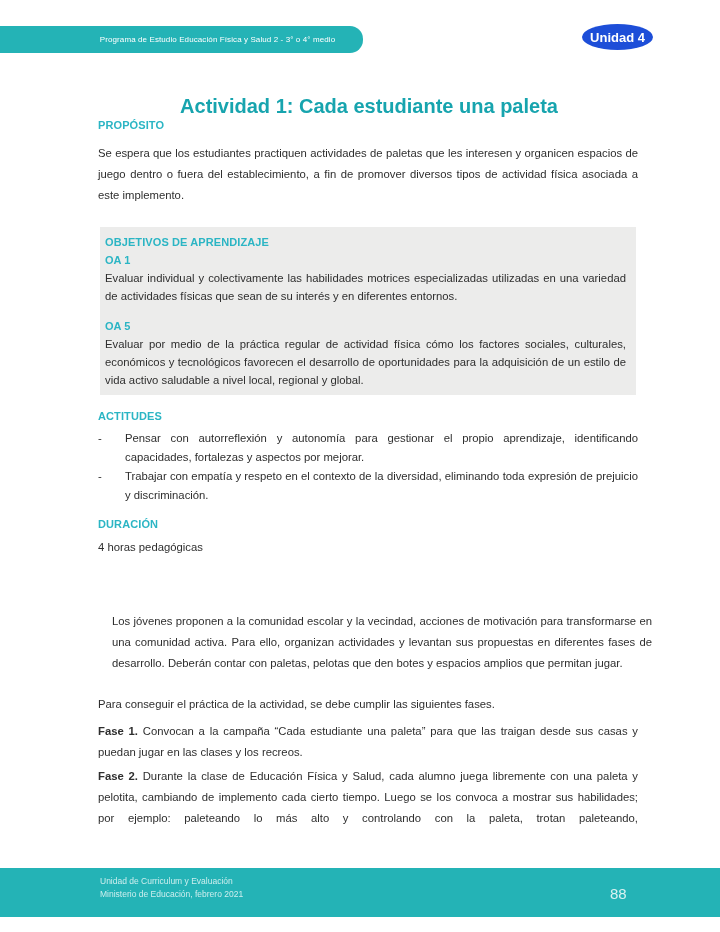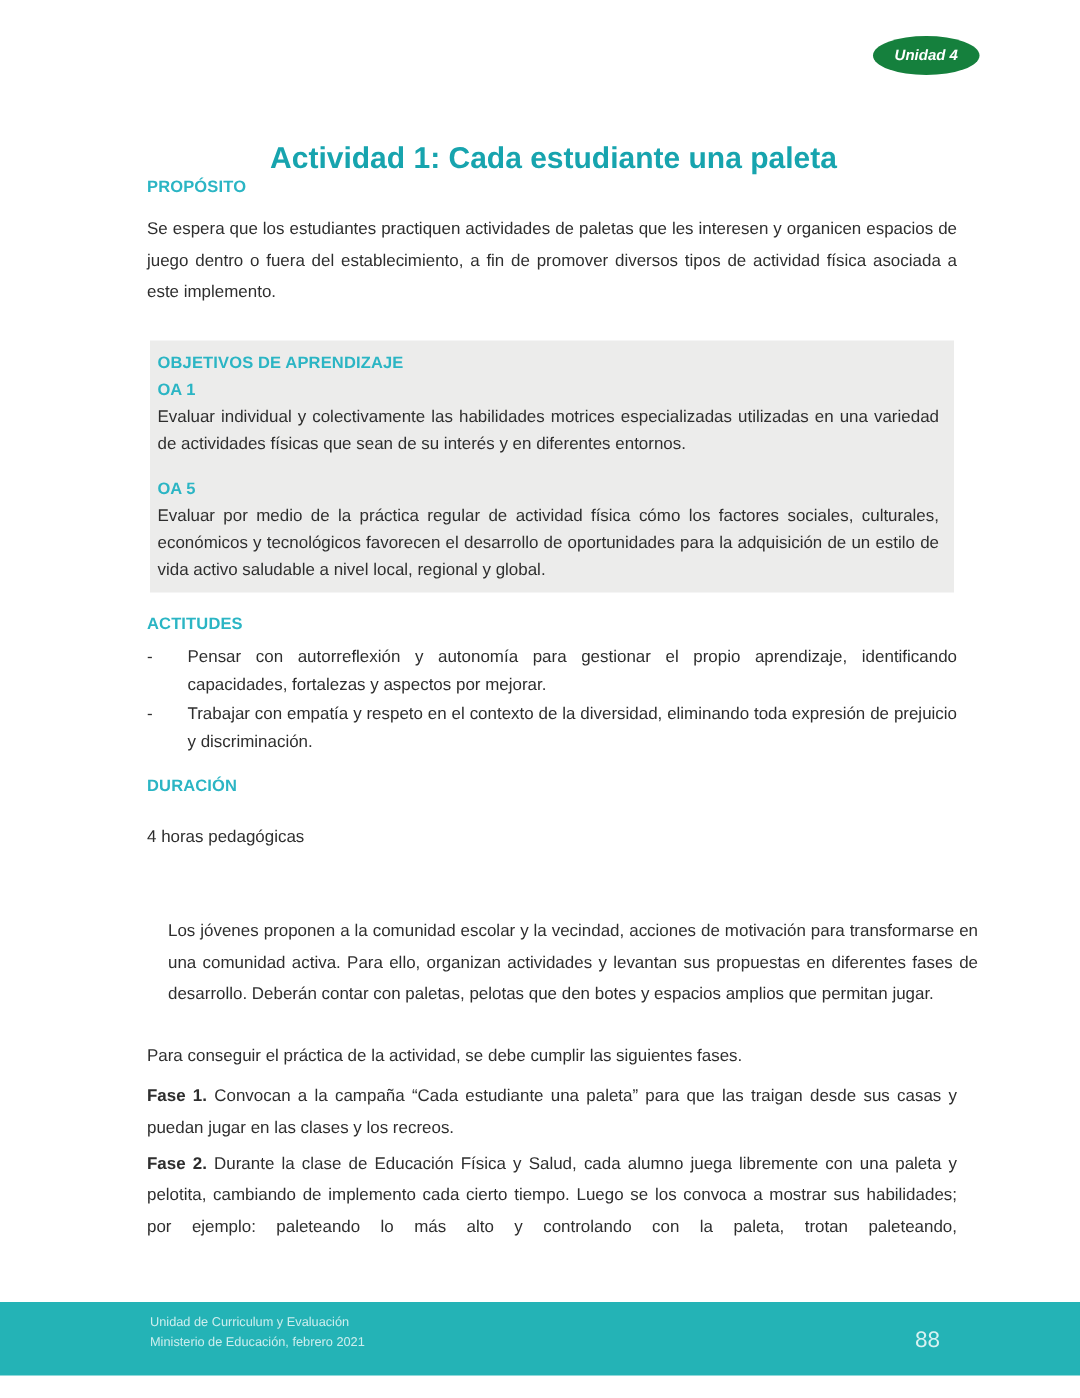--- a/index.html
+++ b/index.html
@@ -7,23 +7,23 @@
     position:relative;width:720px;height:932px;background:#ffffff;overflow:hidden;
     font-family:"Liberation Sans",sans-serif;color:#2e2e2e;
   }
   
   .program-pill{
     position:absolute;left:0;top:26px;width:363px;height:27px;background:#24b3b6;
     border-radius:0 13px 13px 0;display:flex;align-items:center;justify-content:center;
     padding-left:72px;box-sizing:border-box;color:#ffffff;font-size:8px;letter-spacing:.1px;
   }
   .unit-oval{
-    position:absolute;left:582px;top:24px;width:71px;height:26px;background:#15803d;
+    position:absolute;left:582px;top:24px;width:71px;height:26px;background:#1d4ed8;
     border-radius:50%;display:flex;align-items:center;justify-content:center;
-    color:#ffffff;font-size:10px;font-weight:bold;font-style:italic;
+    color:#ffffff;font-size:13px;font-weight:bold;
   }
   .doc-title{
     position:absolute;left:18px;right:0;top:83px;margin:12px;text-align:center;
     font-size:20px;font-weight:bold;color:#17a4ae;
   }
   
   .abs{position:absolute;left:98px;width:540px;}
   .sec-h{font-size:11px;font-weight:bold;color:#2bb5c4;letter-spacing:.1px;}
   .body-text{font-size:11.3px;line-height:21px;text-align:justify;color:#2e2e2e;}
   .single{text-align:left;}
@@ -52,20 +52,21 @@
   }
   .page-num{
     position:absolute;left:610px;top:17px;color:#d9f2f2;font-size:15px;
   }
 </style>
 </head>
 <body>
 
 <div class="page">
 
+  <div class="program-pill">Programa de Estudio Educación Física y Salud 2 - 3° o 4° medio</div>
   <div class="unit-oval">Unidad 4</div>
 
   <h1 class="doc-title">Actividad 1: Cada estudiante una paleta</h1>
 
   <div class="abs sec-h" style="top:119px;">PROPÓSITO</div>
   <div class="abs body-text" style="top:143px;">Se espera que los estudiantes practiquen actividades de paletas que les interesen y organicen espacios de juego dentro o fuera del establecimiento, a fin de promover diversos tipos de actividad física asociada a este implemento.</div>
 
   <div class="oa-box">
     <div class="sec-h">OBJETIVOS DE APRENDIZAJE</div>
     <div class="oa-label">OA 1</div>
@@ -81,21 +82,21 @@
       <span class="bullet-marker">-</span>
       <span class="bullet-text">Pensar con autorreflexión y autonomía para gestionar el propio aprendizaje, identificando capacidades, fortalezas y aspectos por mejorar.</span>
     </div>
     <div class="bullet-row">
       <span class="bullet-marker">-</span>
       <span class="bullet-text">Trabajar con empatía y respeto en el contexto de la diversidad, eliminando toda expresión de prejuicio y discriminación.</span>
     </div>
   </div>
 
   <div class="abs sec-h" style="top:518px;">DURACIÓN</div>
-  <div class="abs body-text single" style="top:537px;margin-top:11px;">4 horas pedagógicas</div>
+  <div class="abs body-text single" style="top:537px;">4 horas pedagógicas</div>
 
   <div class="abs body-text" style="top:611px;margin-left:14px;">Los jóvenes proponen a la comunidad escolar y la vecindad, acciones de motivación para transformarse en una comunidad activa. Para ello, organizan actividades y levantan sus propuestas en diferentes fases de desarrollo. Deberán contar con paletas, pelotas que den botes y espacios amplios que permitan jugar.</div>
   <div class="abs body-text single" style="top:694px;">Para conseguir el práctica de la actividad, se debe cumplir las siguientes fases.</div>
 
   <div class="abs body-text" style="top:721px;">
     <span class="fase-label">Fase 1.</span>
     <span>Convocan a la campaña “Cada estudiante una paleta” para que las traigan desde sus casas y puedan jugar en las clases y los recreos.</span>
   </div>
   <div class="abs body-text justify-last" style="top:766px;">
     <span class="fase-label">Fase 2.</span>

